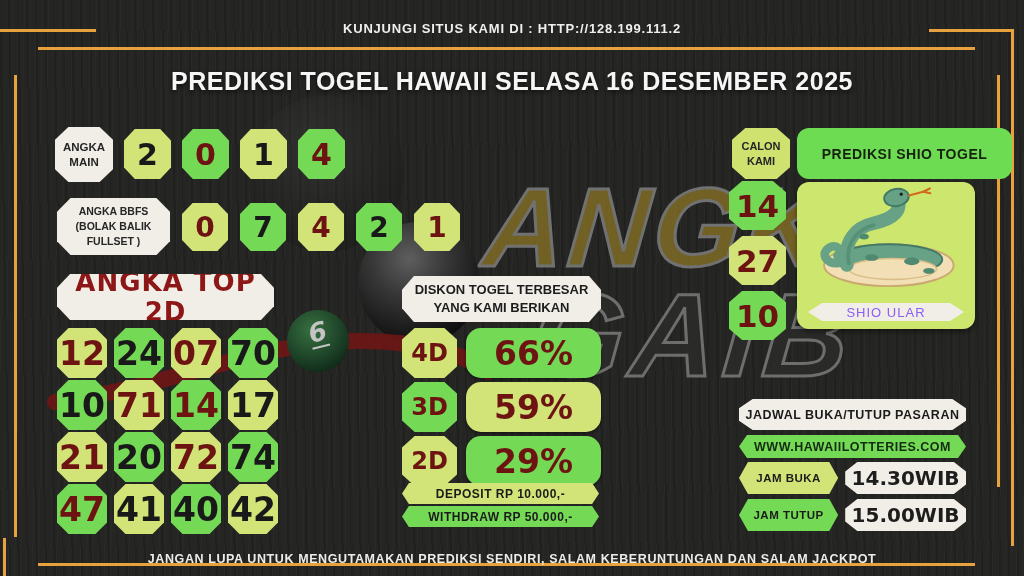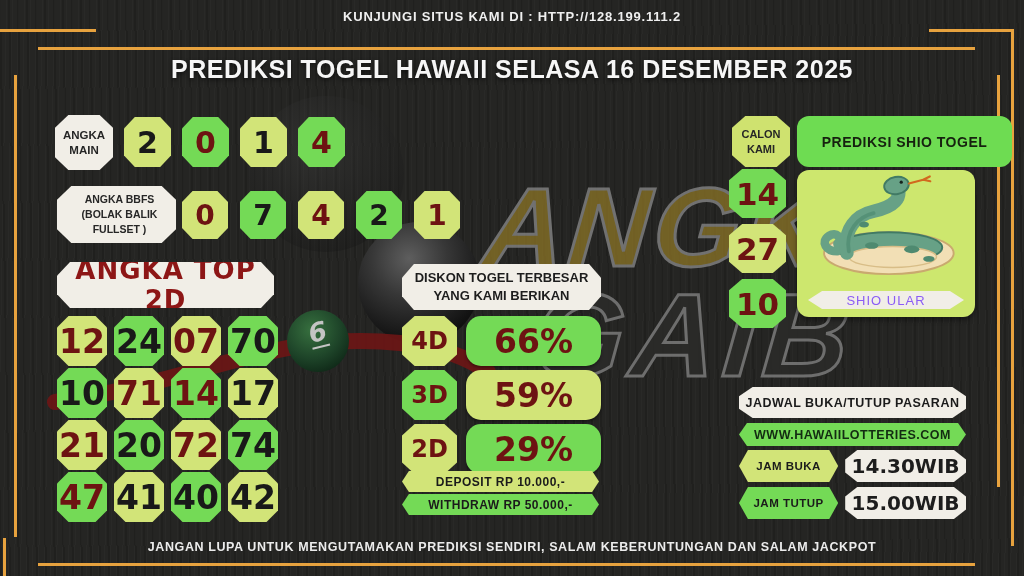--- a/index.html
+++ b/index.html
@@ -30,24 +30,24 @@
   #ball-faint{left:248px;top:96px;width:156px;height:156px;z-index:2;opacity:.30;
     background:radial-gradient(circle at 42% 32%, #4a4a4a, #2c2c2c 40%, #121212 78%);}
   #ball8{left:358px;top:222px;width:122px;height:122px;z-index:3;
     background:radial-gradient(circle at 42% 30%, #5e5e5e, #373737 34%, #101010 76%);}
   #swoosh{position:absolute;left:0;top:0;z-index:3;}
   #ball6{left:287px;top:310px;width:62px;height:62px;z-index:4;
     background:radial-gradient(circle at 40% 32%, #37703f, #1d4328 52%, #0c2314 86%);}
   #ball6 span{position:absolute;left:22px;top:9px;color:#c4c4c4;font:italic bold 26px/1 "DejaVu Sans",sans-serif;
     border-bottom:2px solid #c4c4c4;padding-bottom:1px;transform:rotate(-14deg);}
   
-  .abs{position:absolute;z-index:10;}
+  .abs{position:absolute;z-index:10;margin-top:12px;}
   .ctr{display:flex;align-items:center;justify-content:center;text-align:center;}
   .oct{clip-path:polygon(23% 0,77% 0,100% 23%,100% 77%,77% 100%,23% 100%,0 77%,0 23%);}
-  .octlab{clip-path:polygon(12% 0,88% 0,100% 24%,100% 76%,88% 100%,12% 100%,0 76%,0 24%);padding-left:6px;}
+  .octlab{clip-path:polygon(12% 0,88% 0,100% 24%,100% 76%,88% 100%,12% 100%,0 76%,0 24%);}
   .octw{clip-path:polygon(6% 0,94% 0,100% 30%,100% 70%,94% 100%,6% 100%,0 70%,0 30%);}
   .octw2{clip-path:polygon(10% 0,90% 0,100% 30%,100% 70%,90% 100%,10% 100%,0 70%,0 30%);}
   .hex{clip-path:polygon(3.5% 0,96.5% 0,100% 50%,96.5% 100%,3.5% 100%,0 50%);}
   .hexs{clip-path:polygon(9% 0,91% 0,100% 50%,91% 100%,9% 100%,0 50%);}
   .bg-yellow{background:#d2e478;}
   .bg-green{background:#74da56;}
   .bg-white{background:#f1eee7;}
   .fg-red{color:#6d1312;}
   .fg-black{color:#191919;}
   .numfont{font-family:"DejaVu Sans","Liberation Sans",sans-serif;font-weight:bold;}

